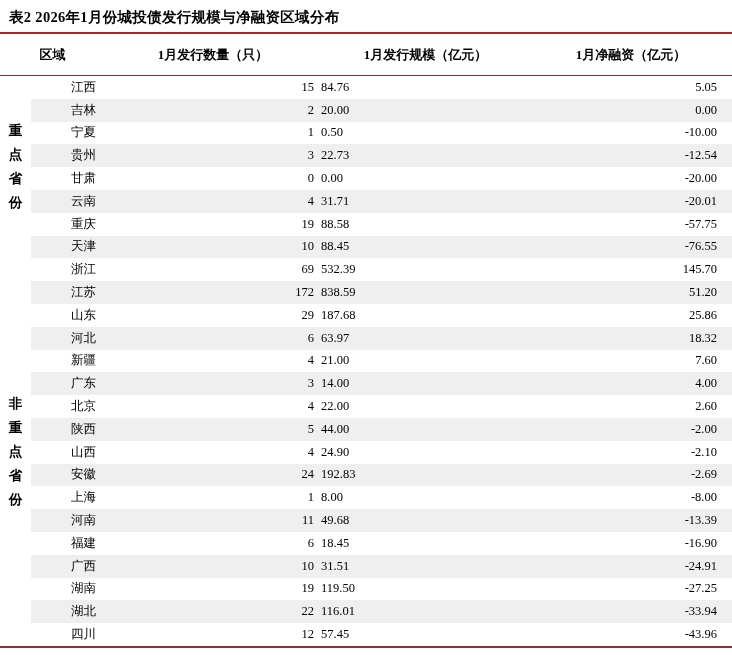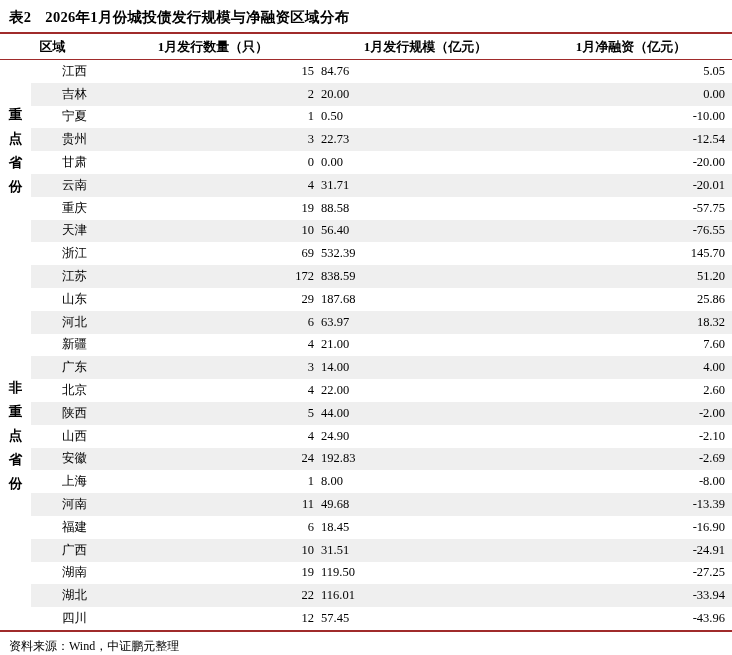--- a/index.html
+++ b/index.html
@@ -10,33 +10,33 @@
     -webkit-font-smoothing:antialiased;
   }
   .title{
     margin:8px 0 0 9px;
     height:24px;
     font-size:14.5px;
     font-weight:bold;
     letter-spacing:0.3px;
     white-space:nowrap;
   }
-  .title .title-label{margin-right:14px;}
+  .title .title-label{margin-right:4px;}
   table.report{
     width:732px;
     table-layout:fixed;
     border-collapse:collapse;
     border-top:2.5px solid #A02B2B;
     border-bottom:2px solid #A02B2B;
   }
   table.report th{
     height:25px;
     font-size:13px;
     font-weight:bold;
-    padding:0;
+    padding:8px;
     border-bottom:1.5px solid #A02B2B;
     background:#fff;
     white-space:nowrap;
   }
   table.report td{
     height:22.8px;
     font-size:12.5px;
     padding:0;
     white-space:nowrap;
     overflow:hidden;
@@ -49,24 +49,24 @@
     vertical-align:middle;
     text-align:center;
   }
   .vlabel{
     font-weight:bold;
     font-size:13.5px;
     line-height:24px;
     white-space:pre-line;
     text-align:center;
   }
-  table.report td.c0{text-align:left;padding-left:31px;}  
+  table.report td.c0{text-align:center;padding-left:31px;}  
   table.report td.c1{text-align:right;padding-right:7px;margin-top:31px;} 
   table.report td.c2{text-align:left;padding-right:7px;} 
-  table.report td.c3{text-align:right;padding-right:7px;font-family:Liberation Serif, serif;} 
+  table.report td.c3{text-align:right;padding-right:15px;font-family:Liberation Serif, serif;} 
   .footer{
     margin:6px 16px 0 9px;
     font-size:12px;
     white-space:nowrap;
   }
 </style>
 </head>
 <body>
 
 <div class="title">
@@ -134,21 +134,21 @@
       </tr>
       <tr>
         <td class="c0">重庆</td>
         <td class="c1">19</td>
         <td class="c2">88.58</td>
         <td class="c3">-57.75</td>
       </tr>
       <tr>
         <td class="c0">天津</td>
         <td class="c1">10</td>
-        <td class="c2">56.40</td>
+        <td class="c2">88.45</td>
         <td class="c3">-76.55</td>
       </tr>
       <tr>
         <td class="group" rowspan="17">
           <div class="vlabel">非
 重
 点
 省
 份</div>
         </td>

